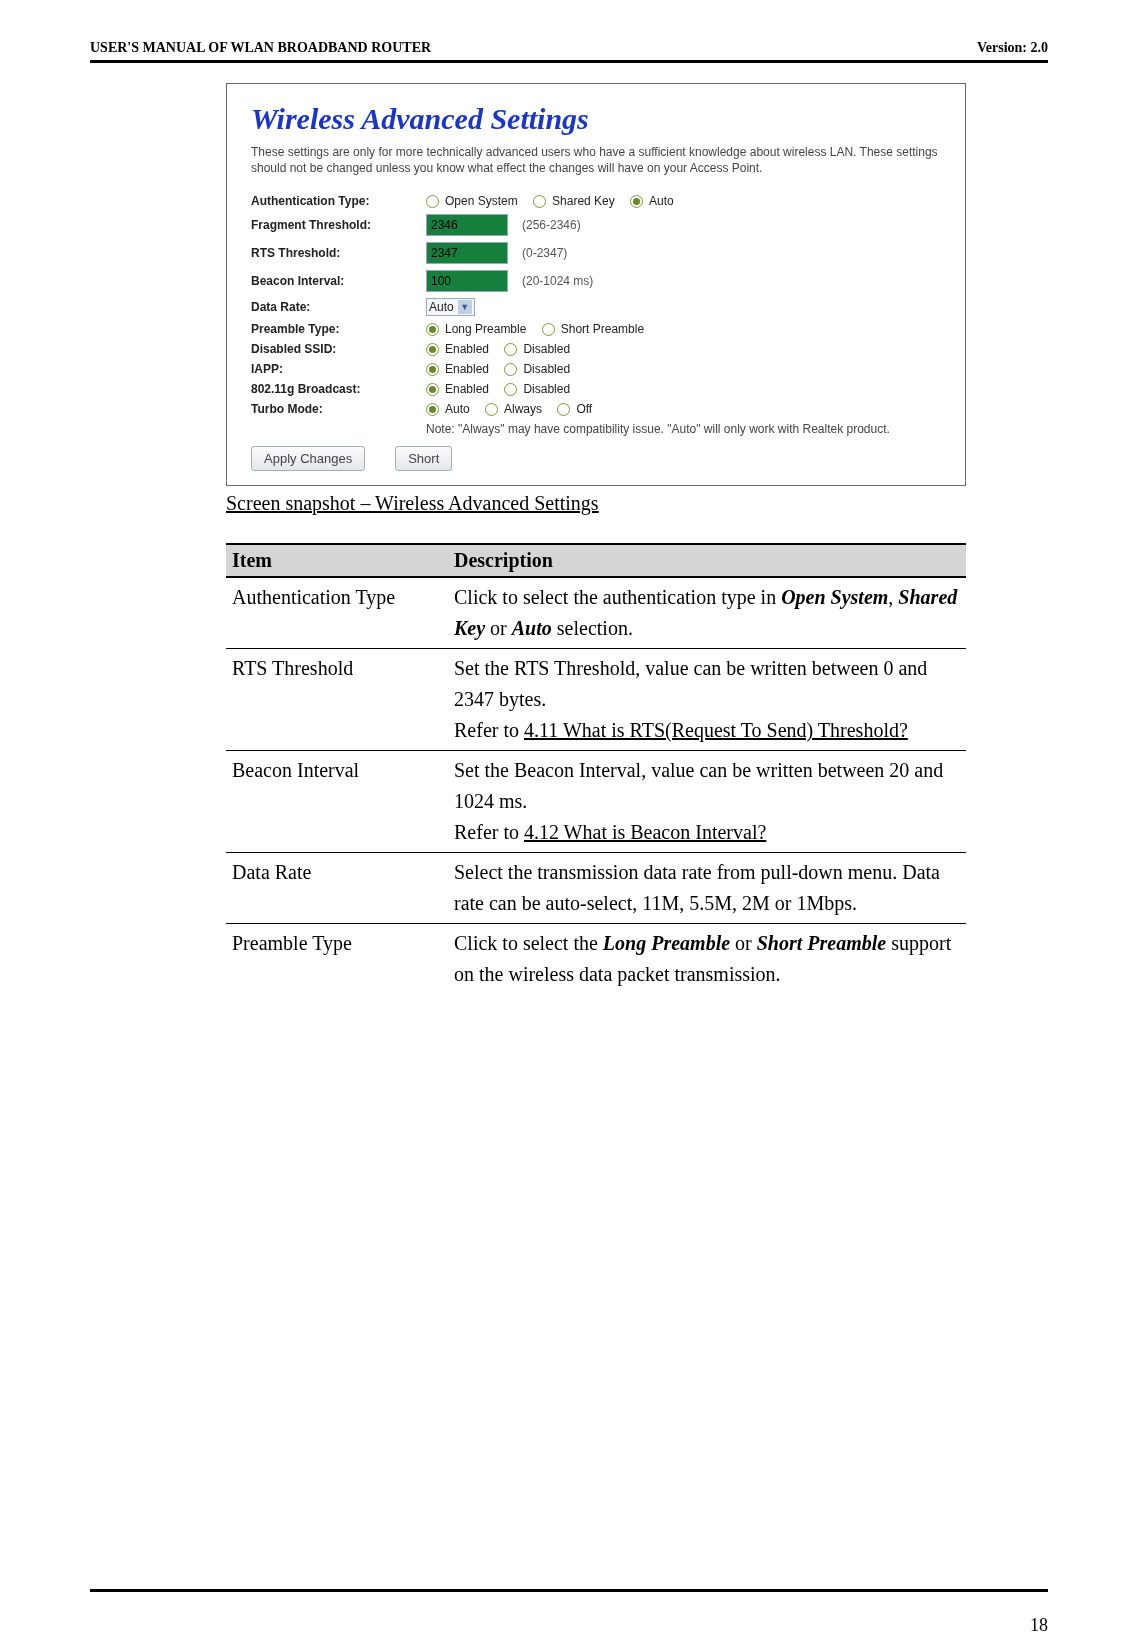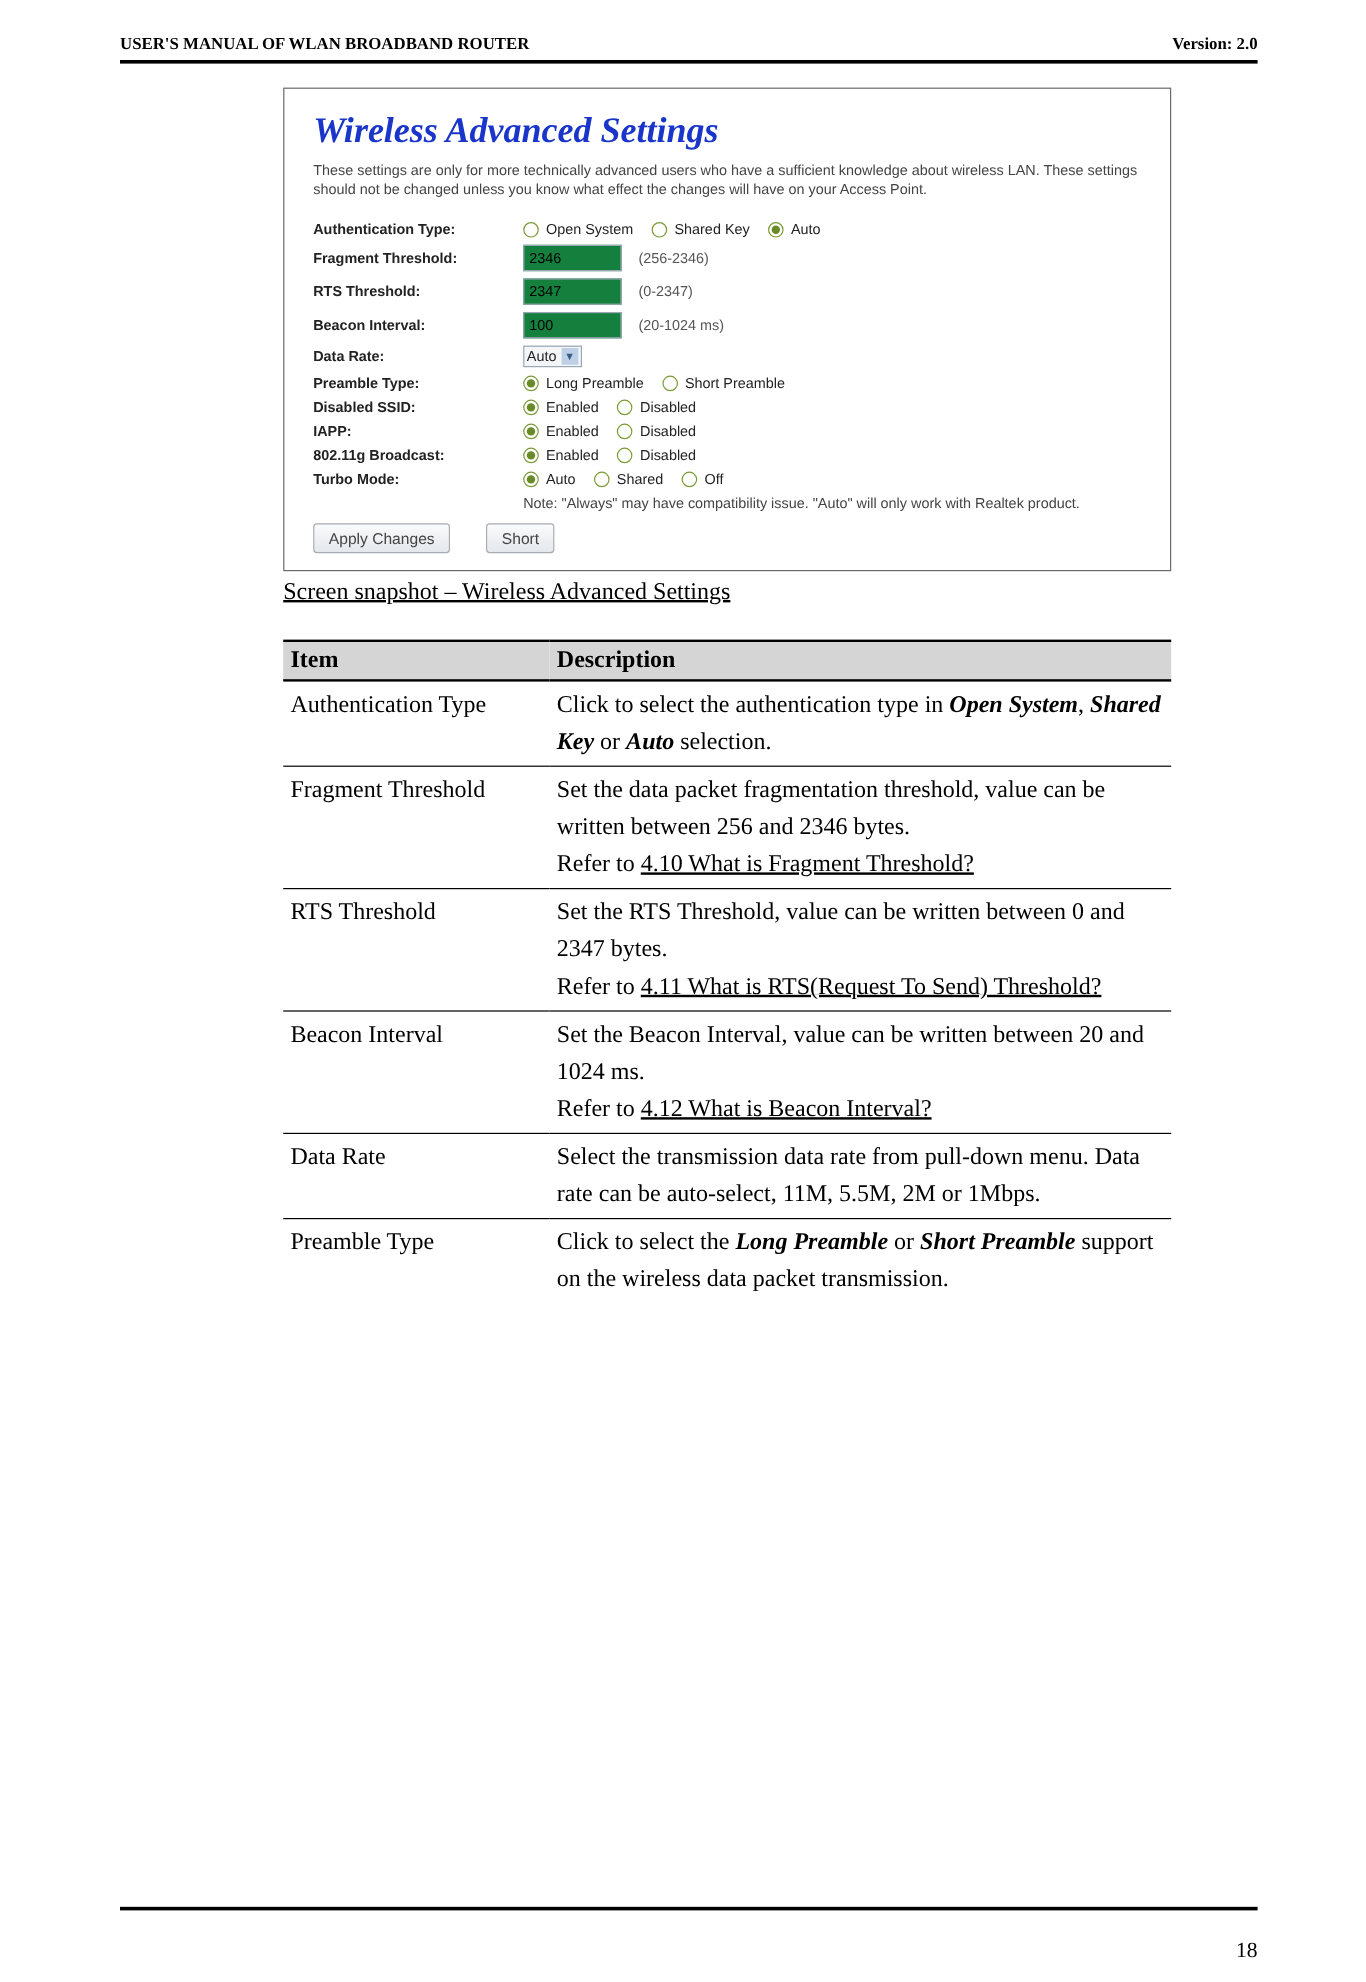--- a/index.html
+++ b/index.html
@@ -3,25 +3,24 @@
 <meta charset="utf-8">
 <style>
   body {
     margin: 0;
     padding: 0;
     font-family: "Times New Roman", serif;
     background: #fff;
     width: 1138px;
   }
   .page {
-    padding: 30px 90px 40px 90px;
+    padding: 40px 90px 40px 90px;
     position: relative;
     box-sizing: border-box;
     min-height: 1652px;
-    margin-left: 10px;
   }
   .header-row {
     display: flex;
     justify-content: space-between;
     font-size: 14px;
     font-weight: bold;
     margin-bottom: 4px;
   }
   .header-rule {
     border-top: 3px solid #000;
@@ -295,21 +294,21 @@
         </div>
       </div>
 
 
       <div class="shot-row">
         <div class="shot-label">Turbo Mode:</div>
         <div class="shot-val">
           <span class="radio-dot checked"></span>
           <span>Auto</span>&nbsp;
           <span class="radio-dot"></span>
-          <span>Shared</span>&nbsp;
+          <span>Always</span>&nbsp;
           <span class="radio-dot"></span>
           <span>Off</span>
         </div>
       </div>
       <div class="turbo-note">Note: "Always" may have compatibility issue. "Auto" will only work with Realtek product.</div>
 
       <div class="btn-row">
         <button class="btn">Apply Changes</button>
         <button class="btn">Short</button>
       </div>
@@ -323,27 +322,20 @@
       <tr>
         <th>Item</th>
         <th>Description</th>
       </tr>
     </thead>
     <tbody>
       <tr>
         <td>Authentication Type</td>
         <td>
           <span>Click to select the authentication type in </span><b><i><span>Open System</span></i></b><span>, </span><b><i><span>Shared Key</span></i></b><span> or </span><b><i><span>Auto</span></i></b><span> selection.</span>
-        </td>
-      </tr>
-      <tr>
-        <td>Fragment Threshold</td>
-        <td>
-          <span>Set the data packet fragmentation threshold, value can be written between 256 and 2346 bytes.</span><br>
-          <span>Refer to </span><span class="link-u">4.10 What is Fragment Threshold?</span>
         </td>
       </tr>
       <tr>
         <td>RTS Threshold</td>
         <td>
           <span>Set the RTS Threshold, value can be written between 0 and 2347 bytes.</span><br>
           <span>Refer to </span><span class="link-u">4.11 What is RTS(Request To Send) Threshold?</span>
         </td>
       </tr>
       <tr>

